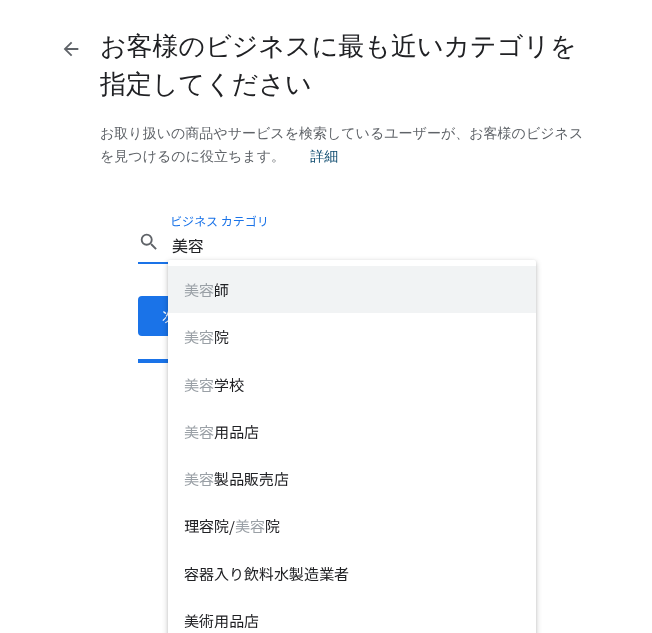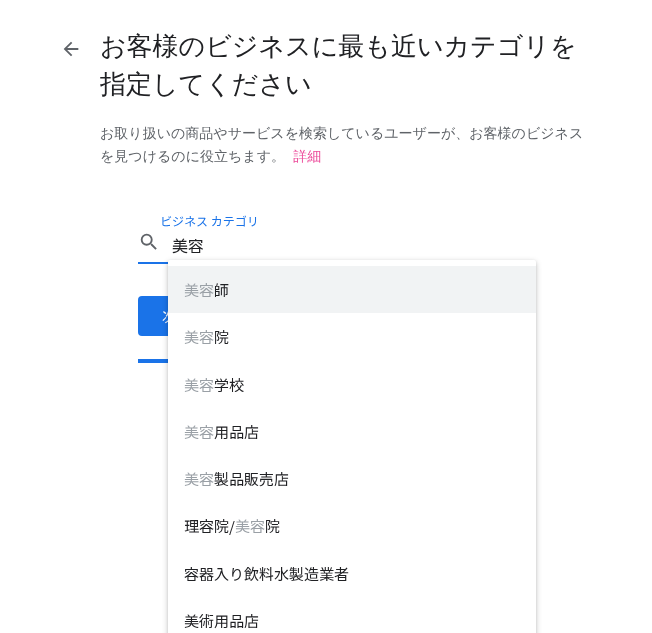--- a/index.html
+++ b/index.html
@@ -44,34 +44,35 @@
       line-height: 1.45;
       letter-spacing: 0;
     }
     .subtitle {
       margin-top: 18px;
       font-size: 14px;
       color: #5f6368;
       line-height: 1.6;
     }
     .details-link {
-      color: #ec4899;
+      color: #0c4a6e;
       text-decoration: none;
       cursor: pointer;
+      margin-left: 17px;
     }
     .search-wrap {
       margin-top: 44px;
       margin-left: 78px;
       position: relative;
       width: 380px;
     }
     .field-label {
       font-size: 12px;
       color: #1a73e8;
-      margin-left: 22px;
+      margin-left: 32px;
       margin-bottom: 2px;
     }
     .input-row {
       display: flex;
       align-items: center;
       border-bottom: 2px solid #1a73e8;
       padding-bottom: 4px;
     }
     .search-icon {
       color: #5f6368;

